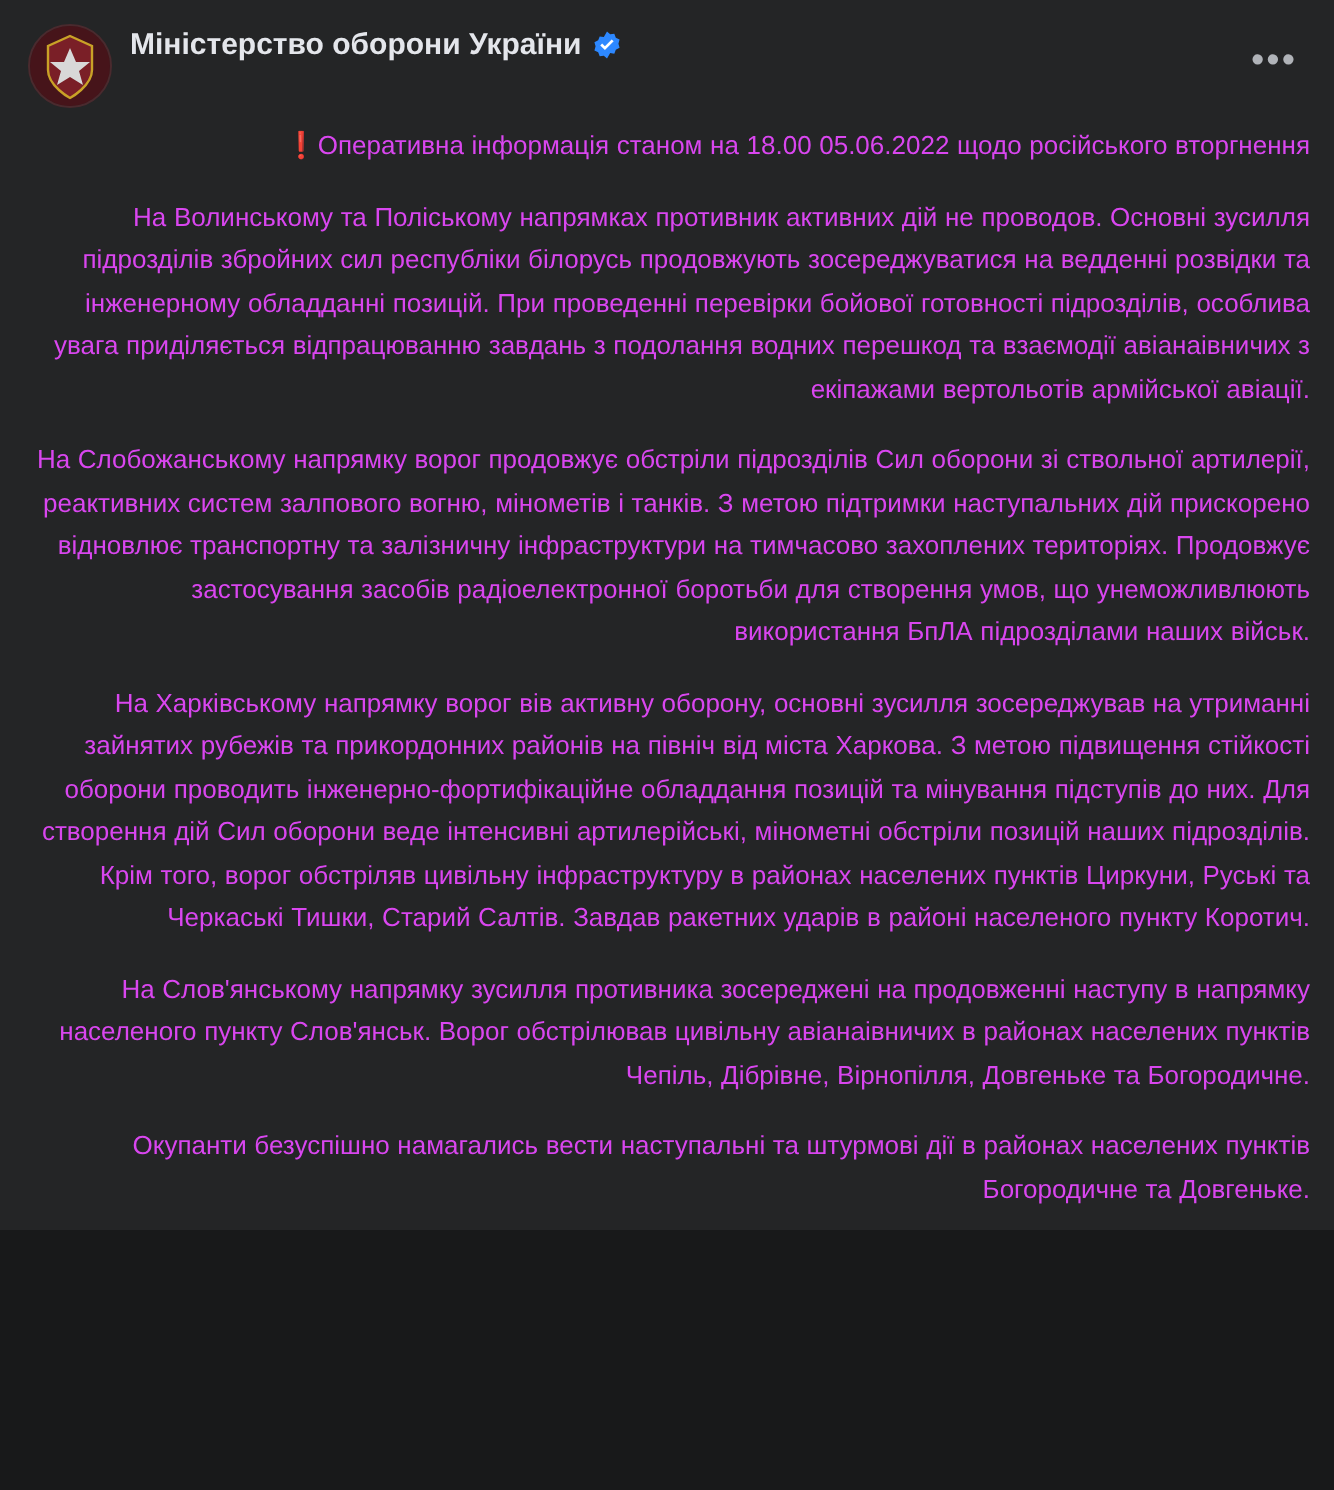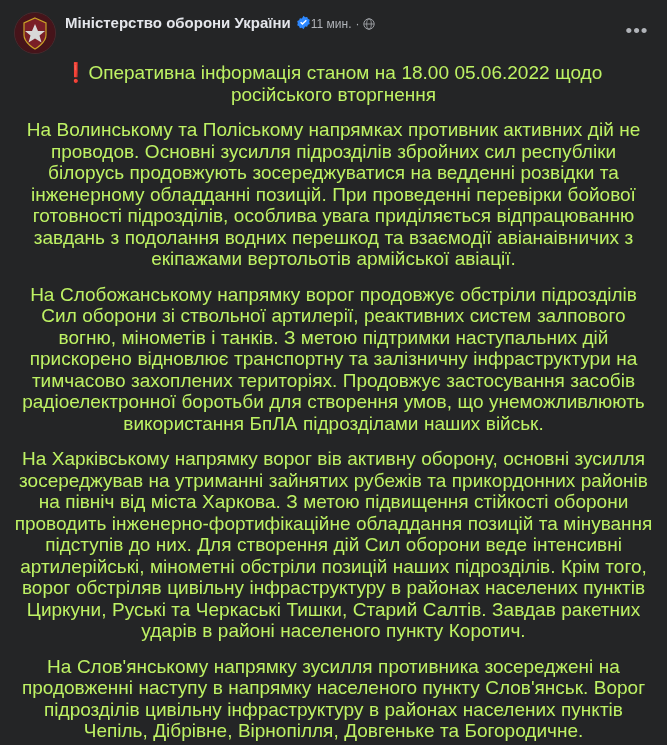--- a/index.html
+++ b/index.html
@@ -37,20 +37,21 @@
     margin-right: 9px;
     position: relative;
     overflow: hidden;
     display: flex;
     align-items: center;
     justify-content: center;
   }
   .avatar svg { display:block; }
   .header-text {
     display: flex;
+    flex-direction: column;
     justify-content: center;
     min-width: 0;
     padding-top: 1px;
   }
   .name-row {
     display: flex;
     align-items: center;
     gap: 5px;
   }
   .page-name {
@@ -99,24 +100,24 @@
     font-size: 19px;
     letter-spacing: 1px;
     line-height: 1;
     cursor: pointer;
   }
   .post-body {
     padding: 2px 12px 10px 12px;
   }
   .post-body p {
     margin: 0 0 14px 0;
-    font-size: 19px;
+    font-size: 13px;
     line-height: 21.5px;
-    color: #bef264;
-    text-align: center;
+    color: #d946ef;
+    text-align: right;
     word-spacing: 0.2px;
   }
   .post-body p:last-child { margin-bottom: 0; }
   .lead {
     font-weight: normal;
   }
 </style>
 </head>
 <body>
 
@@ -134,39 +135,28 @@
     <div class="header-text">
       <div class="name-row">
         <span class="page-name">Міністерство оборони України</span>
         <span class="verified">
           <svg width="15" height="15" viewBox="0 0 16 16" aria-hidden="true">
             <path d="M8 .8l1.7 1.5 2.2-.3.8 2.1 2 1-.6 2.2.6 2.2-2 1-.8 2.1-2.2-.3L8 15.2l-1.7-1.5-2.2.3-.8-2.1-2-1 .6-2.2-.6-2.2 2-1 .8-2.1 2.2.3z" fill="#2d88ff"></path>
             <path d="M6.9 10.6L4.4 8.2l1-1.05 1.5 1.45 3.6-3.6 1.05 1.05z" fill="#ffffff"></path>
           </svg>
         </span>
       </div>
-      <div class="meta-row">
-        <span>11 мин.</span>
-        <span class="dot-sep">·</span>
-        <span class="globe-icon">
-          <svg width="12" height="12" viewBox="0 0 12 12" aria-hidden="true">
-            <circle cx="6" cy="6" r="5.2" fill="none" stroke="#b0b3b8" stroke-width="1"></circle>
-            <ellipse cx="6" cy="6" rx="2.3" ry="5.2" fill="none" stroke="#b0b3b8" stroke-width="0.9"></ellipse>
-            <line x1="0.9" y1="6" x2="11.1" y2="6" stroke="#b0b3b8" stroke-width="0.9"></line>
-          </svg>
-        </span>
-      </div>
     </div>
 
     <div class="more-btn">•••</div>
   </div>
 
   <div class="post-body">
     <p class="lead">❗️Оперативна інформація станом на 18.00 05.06.2022 щодо російського вторгнення</p>
     <p>На Волинському та Поліському напрямках противник активних дій не проводов. Основні зусилля підрозділів збройних сил республіки білорусь продовжують зосереджуватися на ведденні розвідки та інженерному обладданні позицій. При проведенні перевірки бойової готовності підрозділів, особлива увага приділяється відпрацюванню завдань з подолання водних перешкод та взаємодії авіанаівничих з екіпажами вертольотів армійської авіації.</p>
     <p>На Слобожанському напрямку ворог продовжує обстріли підрозділів Сил оборони зі ствольної артилерії, реактивних систем залпового вогню, мінометів і танків. З метою підтримки наступальних дій прискорено відновлює транспортну та залізничну інфраструктури на тимчасово захоплених територіях. Продовжує застосування засобів радіоелектронної боротьби для створення умов, що унеможливлюють використання БпЛА підрозділами наших військ.</p>
     <p>На Харківському напрямку ворог вів активну оборону, основні зусилля зосереджував на утриманні зайнятих рубежів та прикордонних районів на північ від міста Харкова. З метою підвищення стійкості оборони проводить інженерно-фортифікаційне обладдання позицій та мінування підступів до них. Для створення дій Сил оборони веде інтенсивні артилерійські, мінометні обстріли позицій наших підрозділів. Крім того, ворог обстріляв цивільну інфраструктуру в районах населених пунктів Циркуни, Руські та Черкаські Тишки, Старий Салтів. Завдав ракетних ударів в районі населеного пункту Коротич.</p>
-    <p>На Слов'янському напрямку зусилля противника зосереджені на продовженні наступу в напрямку населеного пункту Слов'янськ. Ворог підрозділів цивільну інфраструктуру в районах населених пунктів Чепіль, Дібрівне, Вірнопілля, Довгеньке та Богородичне.</p>
+    <p>На Слов'янському напрямку зусилля противника зосереджені на продовженні наступу в напрямку населеного пункту Слов'янськ. Ворог обстрілював цивільну авіанаівничих в районах населених пунктів Чепіль, Дібрівне, Вірнопілля, Довгеньке та Богородичне.</p>
     <p>Окупанти безуспішно намагались вести наступальні та штурмові дії в районах населених пунктів Богородичне та Довгеньке.</p>
 
   </div>
 
 </div>
 
 </body></html>

